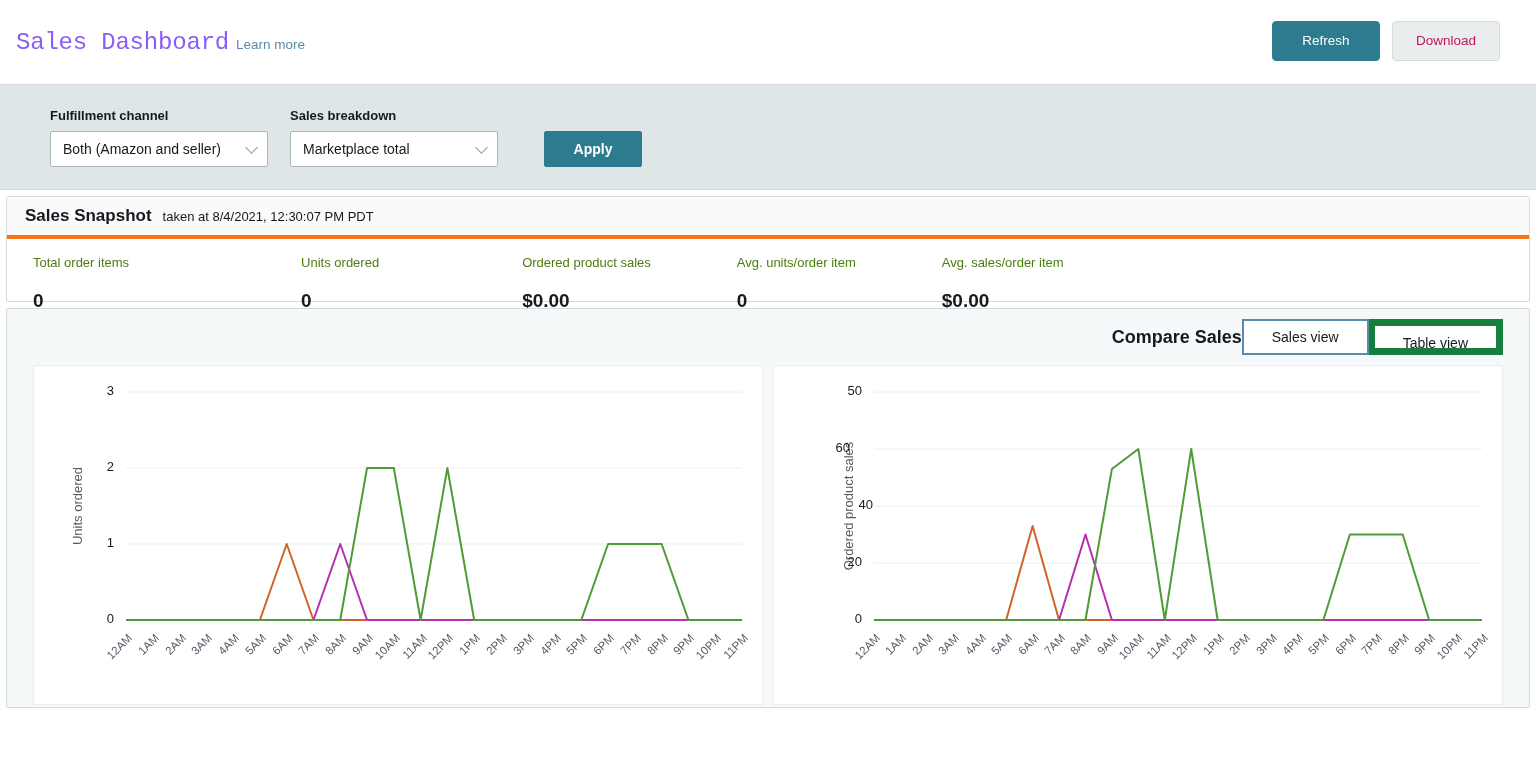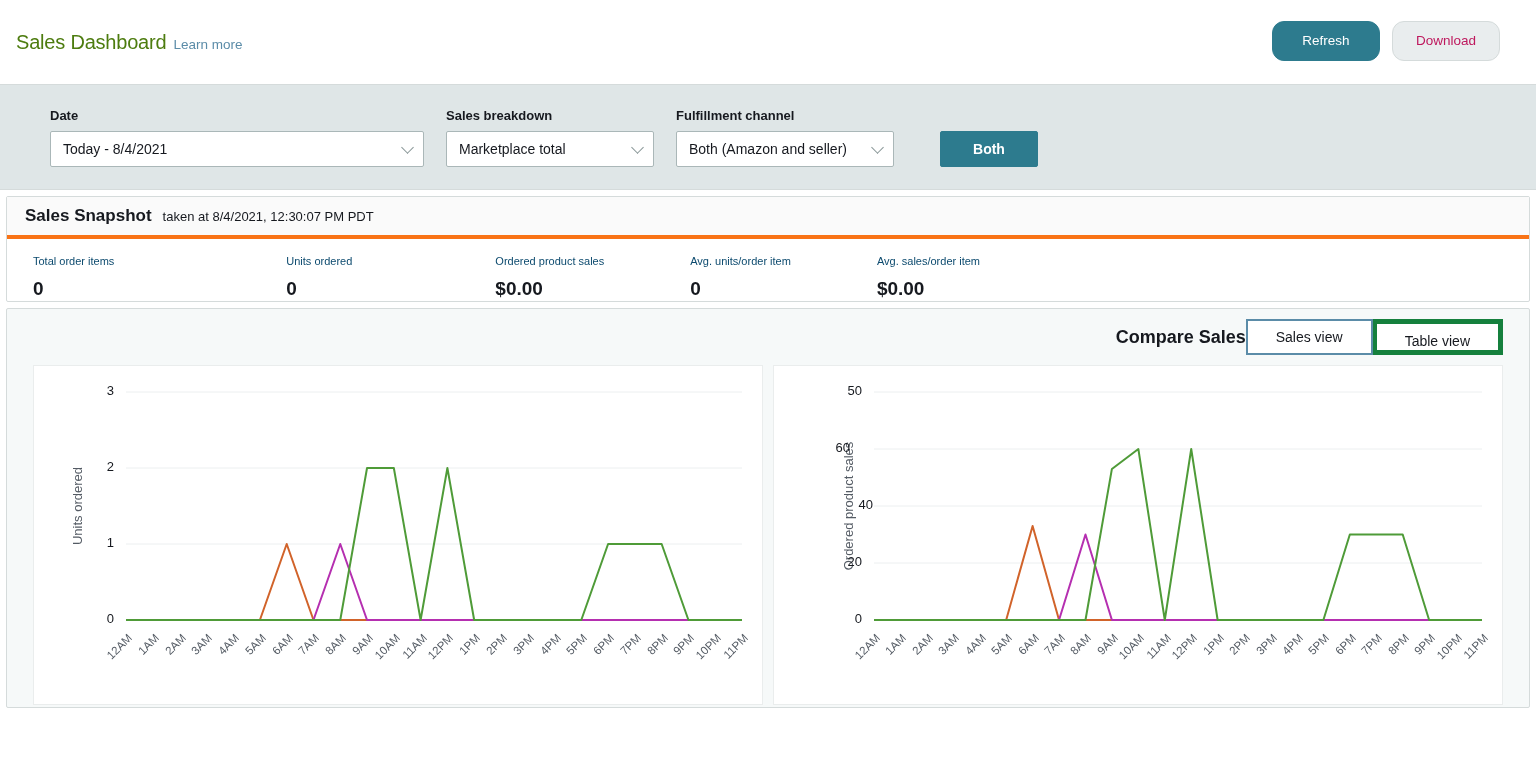--- a/index.html
+++ b/index.html
@@ -16,42 +16,43 @@
   .page-header {
     position: relative;
     height: 84px;
     background: #ffffff;
     display: flex;
     align-items: center;
     padding: 0 36px 0 16px;
   }
   .title-wrap { display: flex; align-items: baseline; gap: 7px; }
   .page-title {
-    font-size: 20px;
+    font-size: 24px;
     font-weight: 400;
-    color: #4d7c0f;
+    color: #8b5cf6;
     letter-spacing: -0.2px;
+    font-family: Liberation Mono, monospace;
   }
   .learn-more {
     font-size: 13.5px;
     color: #5b8ca8;
     text-decoration: none;
     cursor: pointer;
   }
   .header-actions {
     position: absolute;
     right: 36px;
     top: 21px;
     display: flex;
     gap: 12px;
   }
   .btn {
     font-family: "Liberation Sans", sans-serif;
     font-size: 13.5px;
-    border-radius: 12px;
+    border-radius: 4px;
     cursor: pointer;
     padding: 0 22px;
     height: 40px;
     line-height: 38px;
     text-align: center;
     white-space: nowrap;
   }
   .btn-primary {
     background: #2d7b8e;
     color: #ffffff;
@@ -152,23 +153,23 @@
   }
 
   
   .metrics {
     display: flex;
     padding: 16px 0 14px 0;
     height: 62px;
   }
   .metric { padding-left: 0; }
   .metric-label {
-    font-size: 11px;
-    color: #0c4a6e;
-    margin-bottom: 11px;
+    font-size: 13px;
+    color: #4d7c0f;
+    margin-bottom: 20px;
     white-space: nowrap;
   }
   .metric-value {
     font-size: 19px;
     font-weight: bold;
     color: #16191f;
   }
   .m0 { margin-left: 26px; }
   .m1 { margin-left: 172px; }
   .m2 { margin-left: 143px; }
@@ -201,21 +202,21 @@
     background: #ffffff;
     border-radius: 2px;
   }
   .seg {
     font-size: 14px;
     color: #16191f;
     padding: 0 28px;
     height: 36px;
     line-height: 34px;
     cursor: pointer;
-    border: 5px solid #15803d;
+    border: 7px solid #15803d;
     background: #ffffff;
     text-align: center;
     white-space: nowrap;
   }
   .seg.active {
     border: 2px solid #5b8ca8;
     line-height: 32px;
     font-weight: normal;
     position: relative;
     z-index: 2;
@@ -274,41 +275,34 @@
     <a class="learn-more">Learn more</a>
   </div>
   <div class="header-actions">
     <div class="btn btn-primary">Refresh</div>
     <div class="btn btn-secondary">Download</div>
   </div>
 </div>
 
 <div class="filter-bar">
   <div class="field">
-    <span class="field-label">Date</span>
-    <div class="select sel-date">
-      <span>Today - 8/4/2021</span>
+    <span class="field-label">Fulfillment channel</span>
+    <div class="select sel-channel">
+      <span>Both (Amazon and seller)</span>
       <span class="chev"></span>
     </div>
   </div>
   <div class="field">
     <span class="field-label">Sales breakdown</span>
     <div class="select sel-breakdown">
       <span>Marketplace total</span>
       <span class="chev"></span>
     </div>
   </div>
-  <div class="field">
-    <span class="field-label">Fulfillment channel</span>
-    <div class="select sel-channel">
-      <span>Both (Amazon and seller)</span>
-      <span class="chev"></span>
-    </div>
-  </div>
-  <div class="btn-apply">Both</div>
+  <div class="btn-apply">Apply</div>
 </div>
 
 <div class="card">
   <div class="card-head">
     <span class="card-head-title">Sales Snapshot</span>
     <span class="card-head-sub">taken at 8/4/2021, 12:30:07 PM PDT</span>
   </div>
   <div class="metrics">
     <div class="metric m0">
       <div class="metric-label">Total order items</div>

